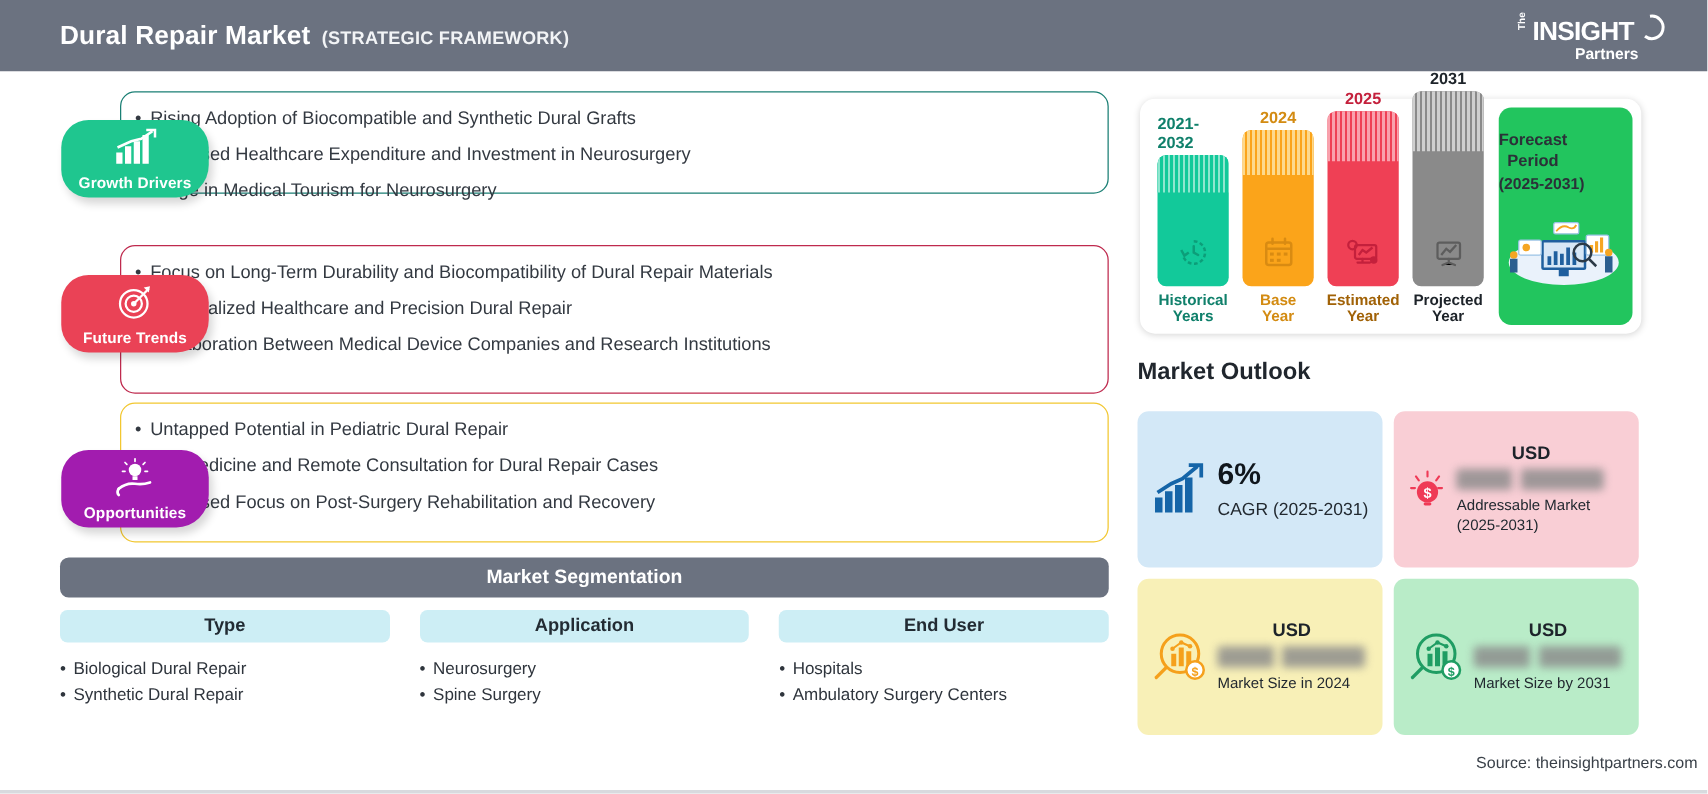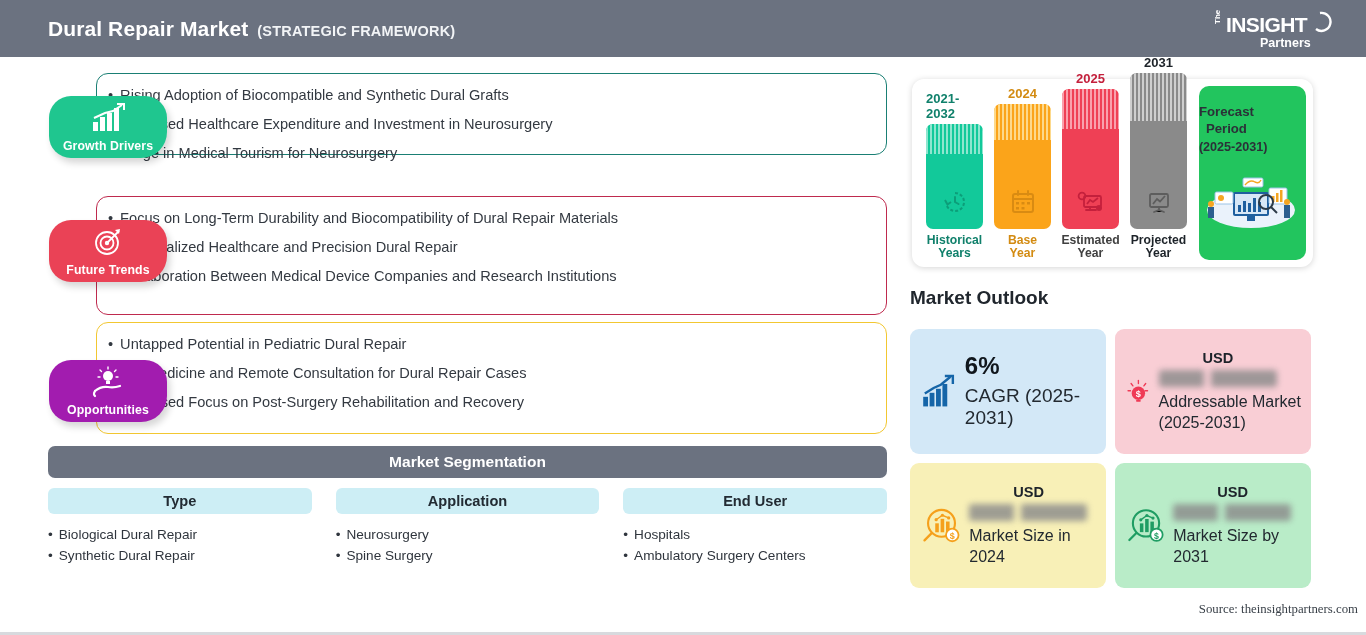--- a/index.html
+++ b/index.html
@@ -97,25 +97,25 @@
   .card.yellowc{ background:#f8f0b7; }
   .card.greenc { background:#b9ecc8; }
   .card-body { display:flex; align-items:center; gap:8px; }
   .card-text { display:flex; flex-direction:column; }
   .card-usd { font-size:14.6px; font-weight:bold; color:#1d232a;padding-left:44px; }
   .blurred {
     height:17px; width:118px; margin:4px 0 5px 0; border-radius:3px;
     background:linear-gradient(90deg,#8b8b8b 0 38%,transparent 38% 44%,#8b8b8b 44% 100%);
     filter:blur(3.2px); opacity:.82;
   }
-  .card-cap { font-size:16px; color:#222930; line-height:1.3; }
+  .card-cap { font-size:12px; color:#222930; line-height:1.3; }
   .card-big { font-size:24px; font-weight:bold; color:#10161c; line-height:1; }
-  .card-big-cap { font-size:19px; color:#222930; margin-top:7px; }
-
-  .source { position:absolute; right:8px; top:545px; font-size:12.8px; color:#3a4149;font-family:Liberation Serif, serif; }
+  .card-big-cap { font-size:14px; color:#222930; margin-top:7px; }
+
+  .source { position:absolute; right:8px; top:545px; font-size:12.8px; color:#3a4149; }
   .divider { position:absolute; left:0; top:632px; width:1366px; height:3px; background:#d8dade; }
 </style>
 </head>
 <body>
 
 <div id="page">
 
   <div class="header">
     <div class="header-title-wrap">
       <span class="header-title">Dural Repair Market</span>
@@ -267,21 +267,21 @@
           <div class="bar" style="height:140px;background:#ef4055;">
             <div class="stripe" style="height:40px;background:repeating-linear-gradient(90deg,#f9a1ad 0 2px,#ef4055 2px 4px);"></div>
             <svg class="baricon" width="27" height="26" viewBox="0 0 27 26">
               <rect x="7" y="7" width="17" height="11" rx="1.5" fill="none" stroke="#c4203c" stroke-width="1.8"></rect>
               <path d="M10 15 L13 11 L16 13 L21 9" fill="none" stroke="#c4203c" stroke-width="1.8"></path>
               <path d="M13 18 V21 M9 21 H19" stroke="#c4203c" stroke-width="1.8" stroke-linecap="round"></path>
               <circle cx="5" cy="7" r="3.4" fill="none" stroke="#c4203c" stroke-width="1.8"></circle>
               <circle cx="22" cy="19" r="3" fill="#c4203c"></circle>
             </svg>
           </div>
-          <div class="bar-cap" style="color:#404040">
+          <div class="bar-cap" style="color:#a16207">
             <span>Estimated</span><br>
             <span>Year</span>
           </div>
         </div>
 
         <div class="barwrap" style="left:218px;">
           <span class="bar-year" style="color:#1d2329">2031</span>
           <div class="bar" style="height:156px;background:#8a8a8a;">
             <div class="stripe" style="height:48px;background:repeating-linear-gradient(90deg,#cfcfcf 0 2px,#8a8a8a 2px 4px);"></div>
             <svg class="baricon" width="26" height="26" viewBox="0 0 26 26">

